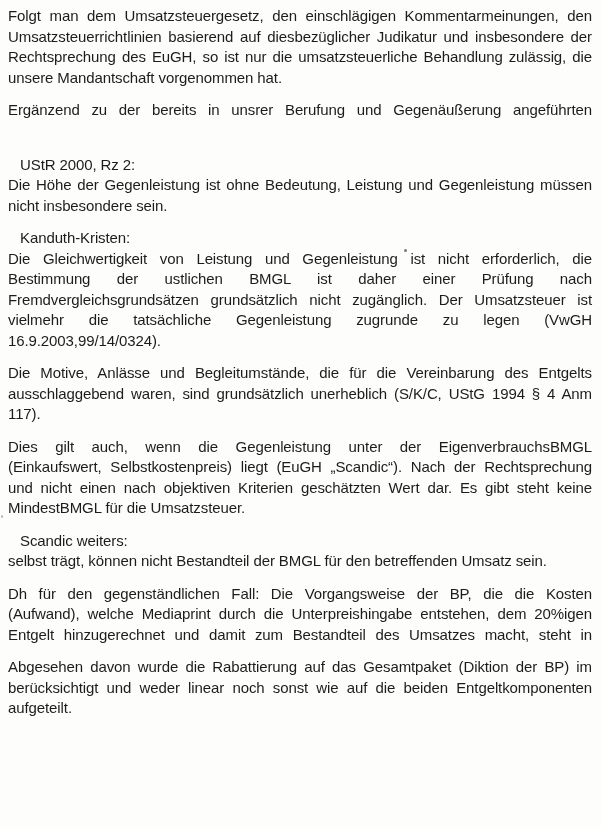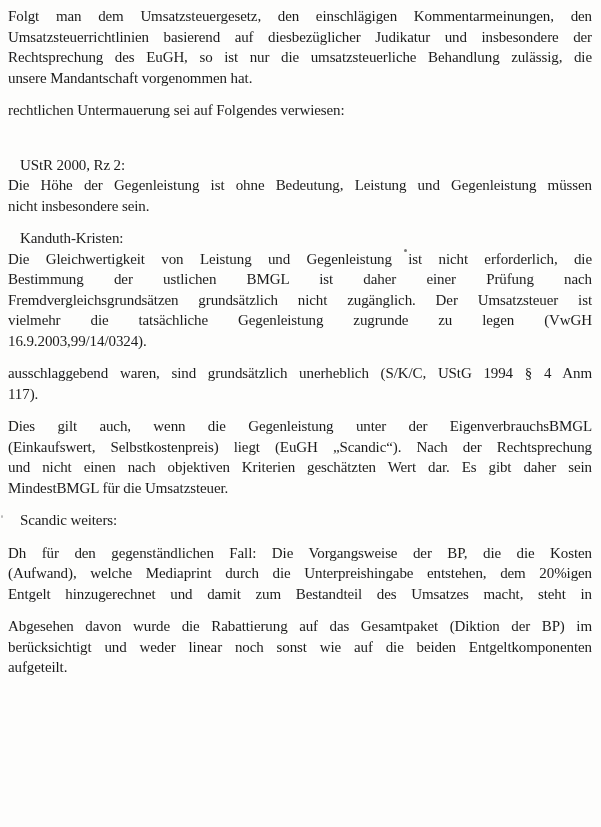--- a/index.html
+++ b/index.html
@@ -8,21 +8,21 @@
     background: #e8e8e8;
   }
   .page {
     position: relative;
     width: 601px;
     height: 827px;
     box-sizing: border-box;
     background: #fdfdfc;
     color: #1c1c1c;
     overflow: hidden;
-    font-family: Liberation Serif, serif;
+    font-family: Liberation Sans, sans-serif;
     font-size: 15px;
     line-height: 20.5px;
     letter-spacing: -0.1px;
     padding: 6px 9px 17px 8px;
     text-rendering: optimizeLegibility;
   }
   .blocks { position: relative; }
   .block { margin-bottom: 12px; }
   .block.heading { margin-bottom: 0; margin-left: 12px; }
   
@@ -44,53 +44,55 @@
 
 <div class="page" style="background: rgb(253, 253, 252); color: rgb(28, 28, 28);">
   <div class="blocks">
       <div class="block body">
         <div class="line just">Folgt man dem Umsatzsteuergesetz, den einschlägigen Kommentarmeinungen, den</div>
         <div class="line just">Umsatzsteuerrichtlinien basierend auf diesbezüglicher Judikatur und insbesondere der</div>
         <div class="line just">Rechtsprechung des EuGH, so ist nur die umsatzsteuerliche Behandlung zulässig, die</div>
         <div class="line last">unsere Mandantschaft vorgenommen hat.</div>
       </div>
       <div class="block body">
-        <div class="line last">rechtlichen Untermauerung sei auf Folgendes verwiesen:</div>
+        <div class="line just">Ergänzend zu der bereits in unsrer Berufung und Gegenäußerung angeführten</div>
       </div>
       <div class="block heading">
         <div class="line last">UStR 2000, Rz 2:</div>
       </div>
       <div class="block body">
         <div class="line just">Die Höhe der Gegenleistung ist ohne Bedeutung, Leistung und Gegenleistung müssen</div>
         <div class="line last">nicht insbesondere sein.</div>
       </div>
       <div class="block heading">
         <div class="line last">Kanduth-Kristen:</div>
       </div>
       <div class="block body">
         <div class="line just">Die Gleichwertigkeit von Leistung und Gegenleistung ist nicht erforderlich, die</div>
         <div class="line just">Bestimmung der ustlichen BMGL ist daher einer Prüfung nach</div>
         <div class="line just">Fremdvergleichsgrundsätzen grundsätzlich nicht zugänglich. Der Umsatzsteuer ist</div>
         <div class="line just">vielmehr die tatsächliche Gegenleistung zugrunde zu legen (VwGH</div>
         <div class="line last">16.9.2003,99/14/0324).</div>
       </div>
       <div class="block body">
+        <div class="line just">Die Motive, Anlässe und Begleitumstände, die für die Vereinbarung des Entgelts</div>
         <div class="line just">ausschlaggebend waren, sind grundsätzlich unerheblich (S/K/C, UStG 1994 § 4 Anm</div>
         <div class="line last">117).</div>
       </div>
       <div class="block body">
         <div class="line just">Dies gilt auch, wenn die Gegenleistung unter der EigenverbrauchsBMGL</div>
         <div class="line just">(Einkaufswert, Selbstkostenpreis) liegt (EuGH „Scandic“). Nach der Rechtsprechung</div>
-        <div class="line just">und nicht einen nach objektiven Kriterien geschätzten Wert dar. Es gibt daher sein</div>
+        <div class="line just">und nicht einen nach objektiven Kriterien geschätzten Wert dar. Es gibt steht keine</div>
         <div class="line last">MindestBMGL für die Umsatzsteuer.</div>
       </div>
       <div class="block heading">
         <div class="line last">Scandic weiters:</div>
       </div>
       <div class="block body">
+        <div class="line last">selbst trägt, können nicht Bestandteil der BMGL für den betreffenden Umsatz sein.</div>
       </div>
       <div class="block body">
         <div class="line just">Dh für den gegenständlichen Fall: Die Vorgangsweise der BP, die die Kosten</div>
         <div class="line just">(Aufwand), welche Mediaprint durch die Unterpreishingabe entstehen, dem 20%igen</div>
         <div class="line just">Entgelt hinzugerechnet und damit zum Bestandteil des Umsatzes macht, steht in</div>
       </div>
       <div class="block body">
         <div class="line just">Abgesehen davon wurde die Rabattierung auf das Gesamtpaket (Diktion der BP) im</div>
         <div class="line just">berücksichtigt und weder linear noch sonst wie auf die beiden Entgeltkomponenten</div>
         <div class="line last">aufgeteilt.</div>

